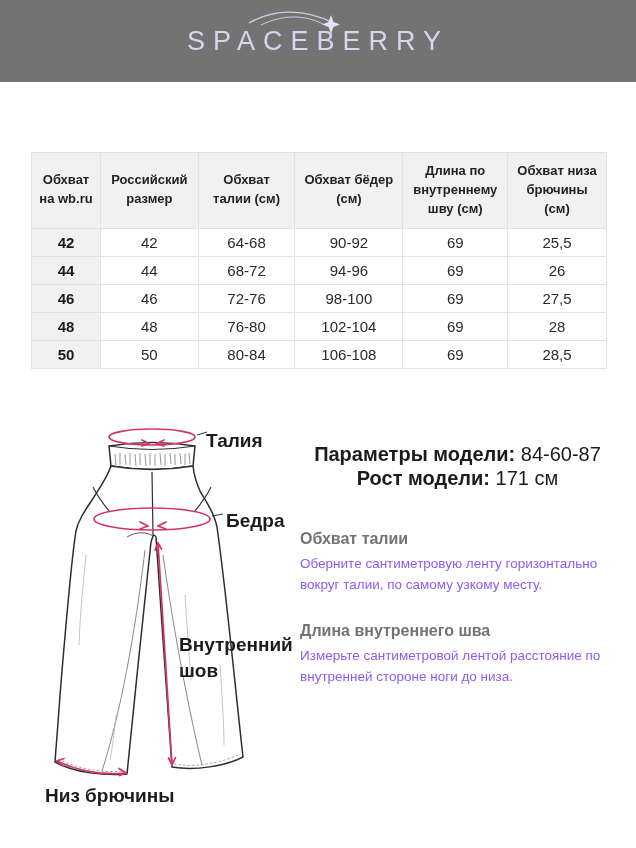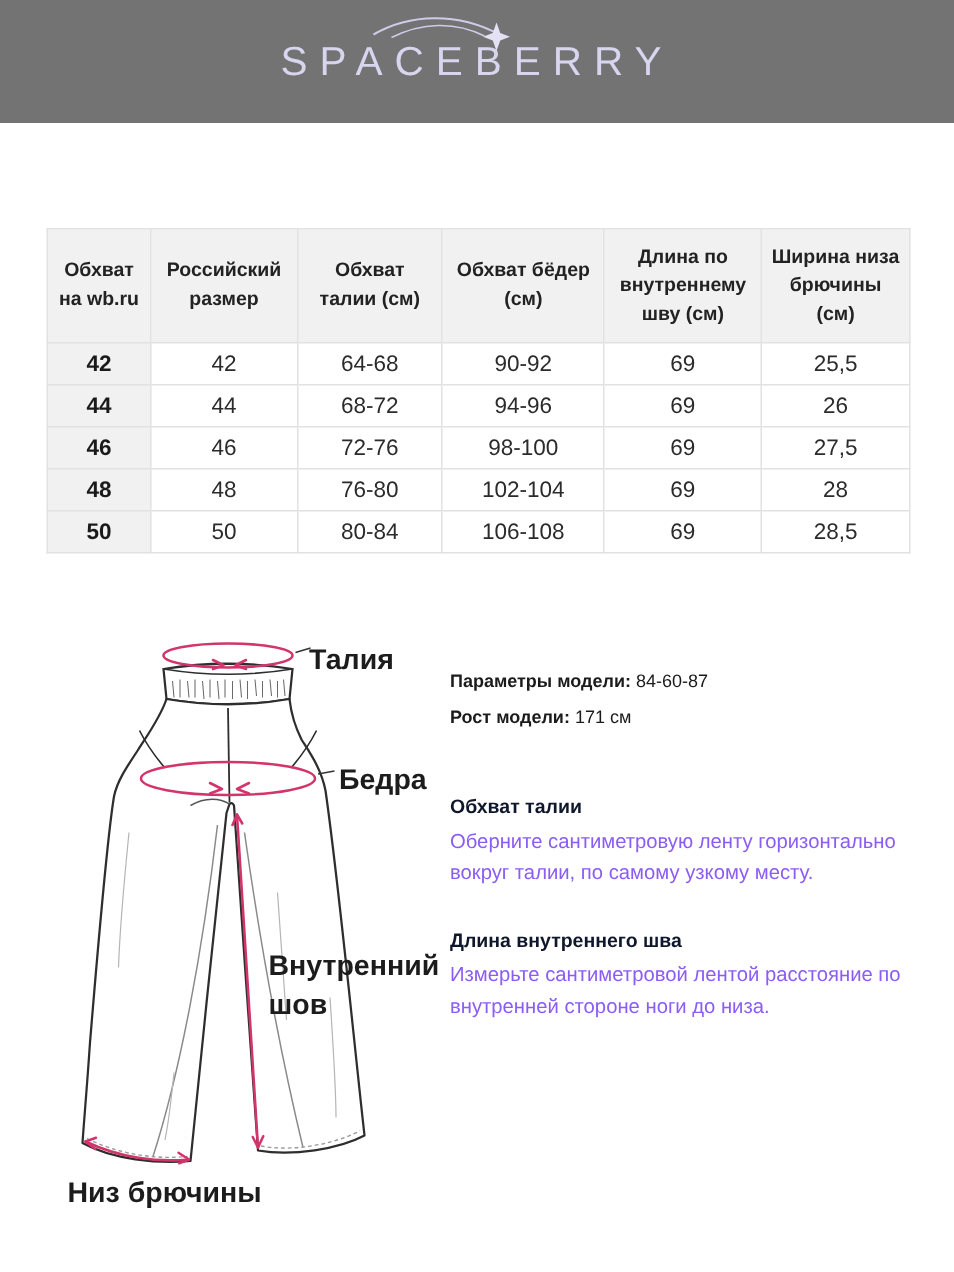--- a/index.html
+++ b/index.html
@@ -41,25 +41,25 @@
   .dlabel {
     position:absolute; font-size:19px; font-weight:600; color:#1c1c1c;
     line-height:1.35; white-space:normal;
   }
   .dlabel.waist { left:176px; top:13px; }
   .dlabel.hips  { left:196px; top:93px; }
   .dlabel.inseam{ left:149px; top:217px; width:110px; }
   .dlabel.hem   { left:15px;  top:368px; }
   
   .info-col { position:absolute; left:300px; top:442px; width:315px; }
-  .model-line { font-size:12px; line-height:24px; color:#1b1b1b; }
+  .model-line { font-size:20px; line-height:24px; color:#1b1b1b;text-align:center; }
   .model-line .lbl { font-weight:bold; }
   .guide { margin-top:40px; }
   .guide-section { margin-bottom:26px; }
-  .guide-section h3 { font-size:13px; font-weight:bold; color:#0f172a; margin-bottom:6px; }
+  .guide-section h3 { font-size:16px; font-weight:bold; color:#737373; margin-bottom:6px; }
   .guide-section p  { font-size:13.5px; line-height:1.55; color:#8b5cf6; max-width:302px; }
 </style>
 </head>
 <body>
 
 <header class="brand-header">
   <div class="logo">
     <svg class="logo-star" viewBox="0 0 110 28">
       <path d="M4,16 C28,2 60,1 88,16" stroke="#cfcbea" stroke-width="1.4" fill="none"></path>
       <path d="M16,18 C36,8 58,7 78,17" stroke="#cfcbea" stroke-width="1" fill="none"></path>
@@ -78,21 +78,21 @@
       <col style="width:18.2%">
       <col style="width:17.2%">
   </colgroup>
   <thead>
     <tr>
       <th>Обхват на wb.ru</th>
       <th>Российский размер</th>
       <th>Обхват талии (см)</th>
       <th>Обхват бёдер (см)</th>
       <th>Длина по внутреннему шву (см)</th>
-      <th>Ширина низа брючины (см)</th>
+      <th>Обхват низа брючины (см)</th>
     </tr>
   </thead>
   <tbody>
     <tr>
       <td class="first">42</td>
       <td>42</td>
       <td>64-68</td>
       <td>90-92</td>
       <td>69</td>
       <td>25,5</td>

